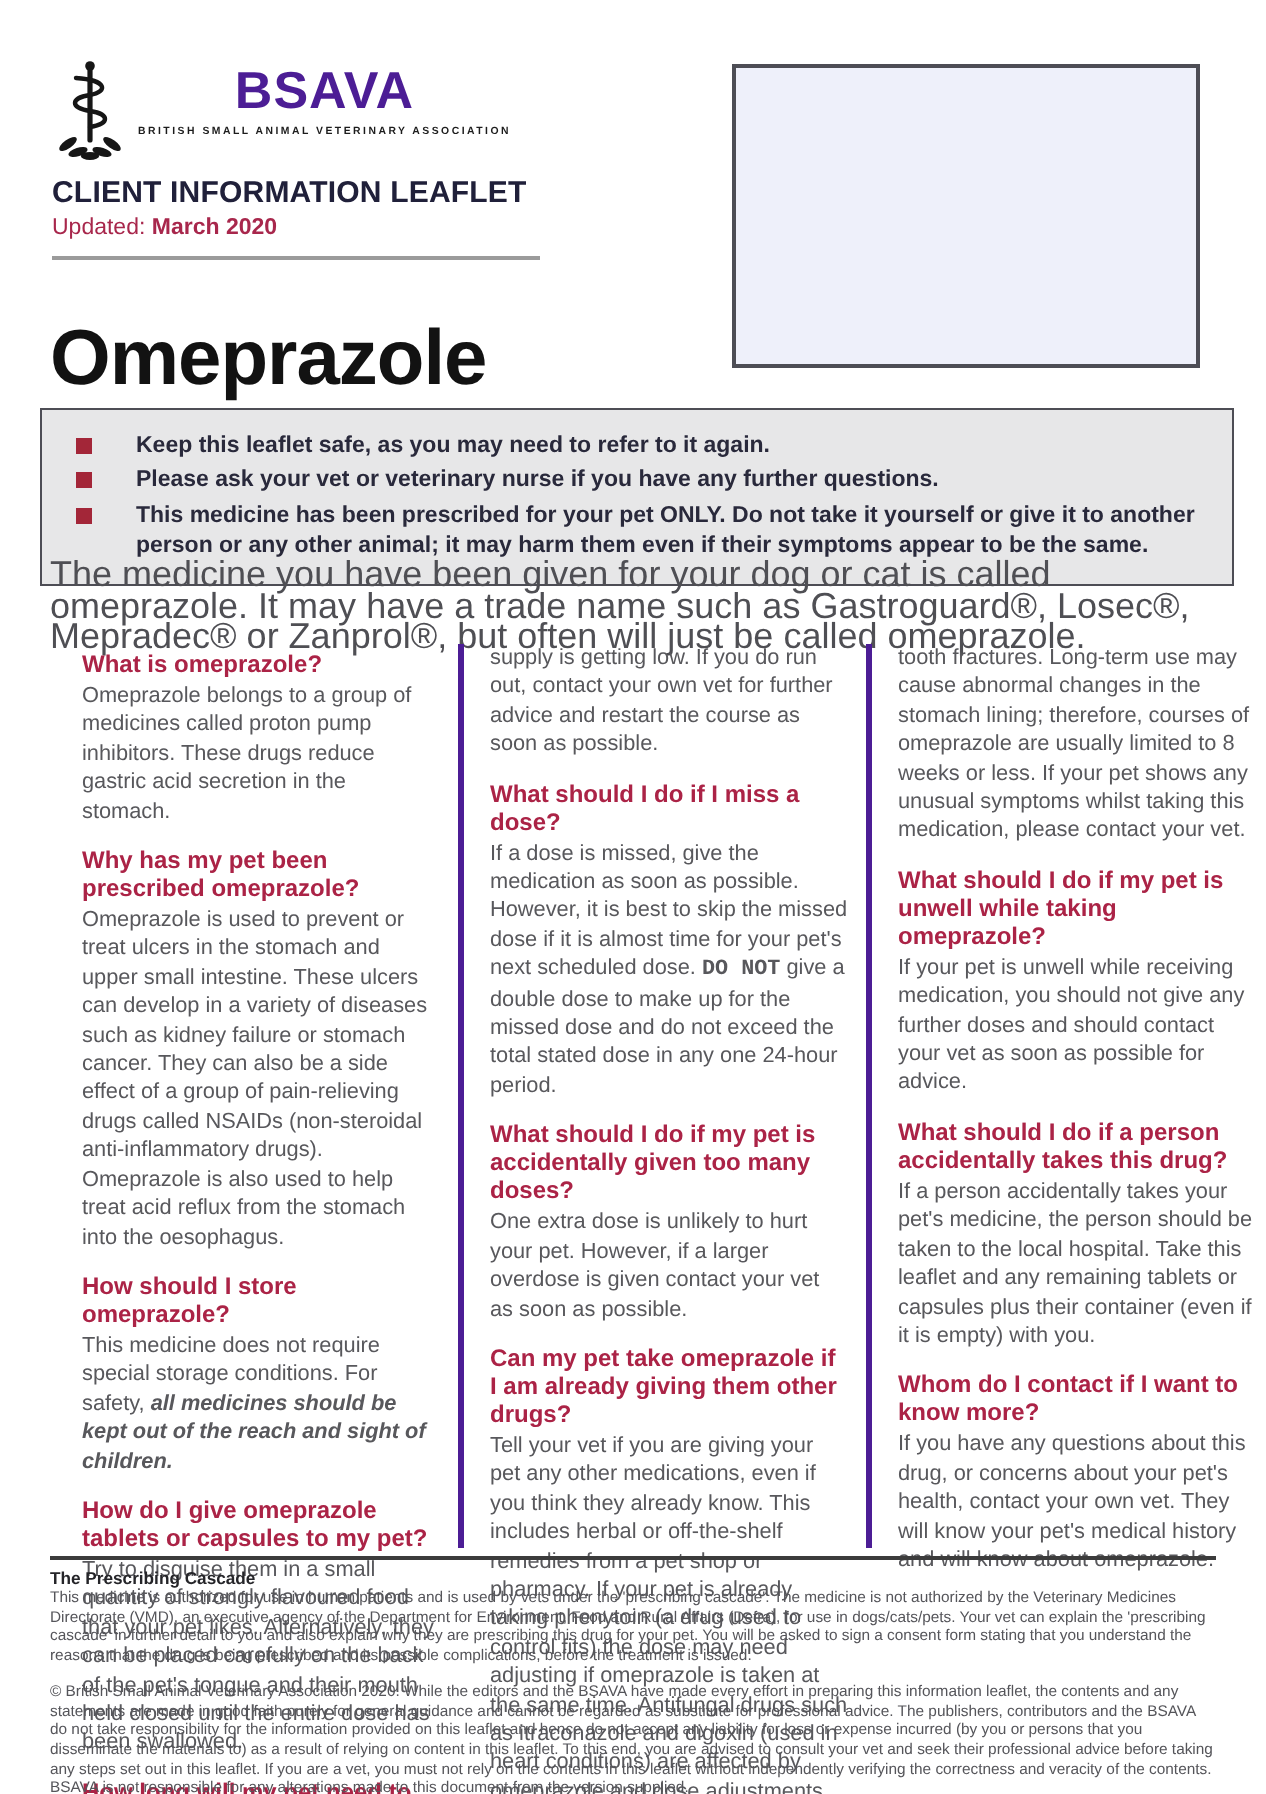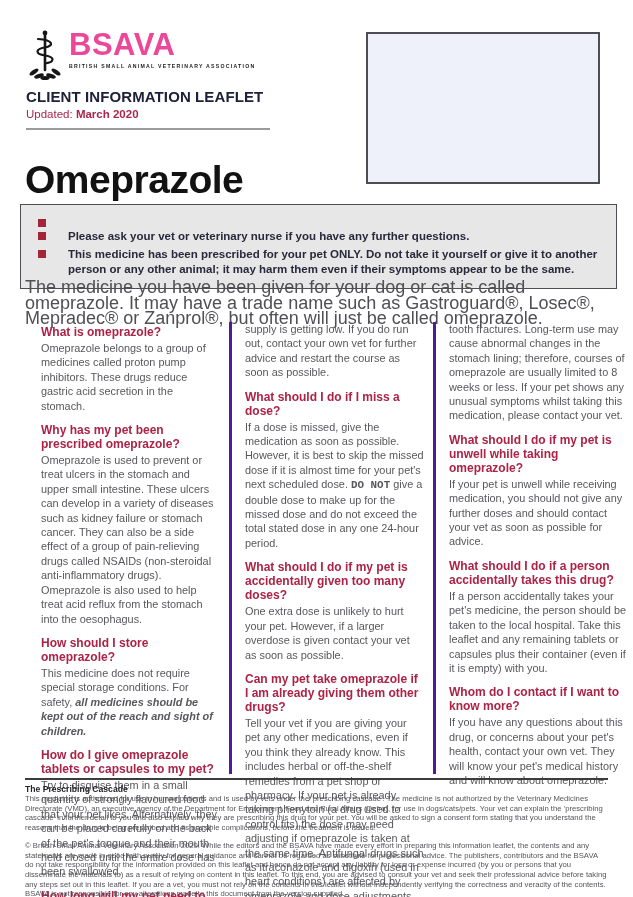--- a/index.html
+++ b/index.html
@@ -9,21 +9,21 @@
     width:633px; height:897px;
     margin:0 auto;
     background:#ffffff;
     font-family:"Liberation Sans", sans-serif;
     overflow:hidden;
   }
   
   .logo { position:absolute; left:27px; top:28px; display:flex; align-items:flex-start; gap:6px; }
   .logo-icon { width:36px; height:54px; }
   .logo-textwrap { padding-top:2px; }
-  .logo-word { font-size:31px; font-weight:800; letter-spacing:0.5px; color:#ec4899; line-height:30px; }
+  .logo-word { font-size:26px; font-weight:800; letter-spacing:0.5px; color:#4c1d95; line-height:30px;text-align:center; }
   .logo-tagline { font-size:5.2px; letter-spacing:1.25px; color:#1c1c1c; margin-top:3px; font-weight:bold; }
   .photo-box {
     position:absolute; left:366px; top:32px; width:234px; height:152px;
     background:#eef0fa; border:2px solid #4d4d55;
   }
   .leaflet-type { position:absolute; left:26px; top:88px; font-size:15px; font-weight:bold; color:#20203a; letter-spacing:0.1px; }
   .updated { position:absolute; left:26px; top:108px; font-size:11.5px; color:#a8274c; }
   .updated b { font-weight:bold; }
   .header-rule { position:absolute; left:26px; top:128px; width:244px; border-top:2px solid #9b9b9b; }
   .page-title { position:absolute; left:25px; top:158px; font-size:39px; font-weight:800; color:#121212; letter-spacing:-0.5px; }
@@ -85,20 +85,21 @@
   <div class="updated">
     <span>Updated:</span>
     <b>March 2020</b>
   </div>
   <div class="header-rule"></div>
   <h1 class="page-title">Omeprazole</h1>
 
   <ul class="notice">
       <li>
         <span class="bullet-sq"></span>
+        <span>Keep this leaflet safe, as you may need to refer to it again.</span>
       </li>
       <li>
         <span class="bullet-sq"></span>
         <span>Please ask your vet or veterinary nurse if you have any further questions.</span>
       </li>
       <li>
         <span class="bullet-sq"></span>
         <span>This medicine has been prescribed for <span class="rt-i">your</span> pet ONLY. Do not take it yourself or give it to another person or any other animal; it may harm them even if their symptoms appear to be the same.</span>
       </li>
     </ul>

